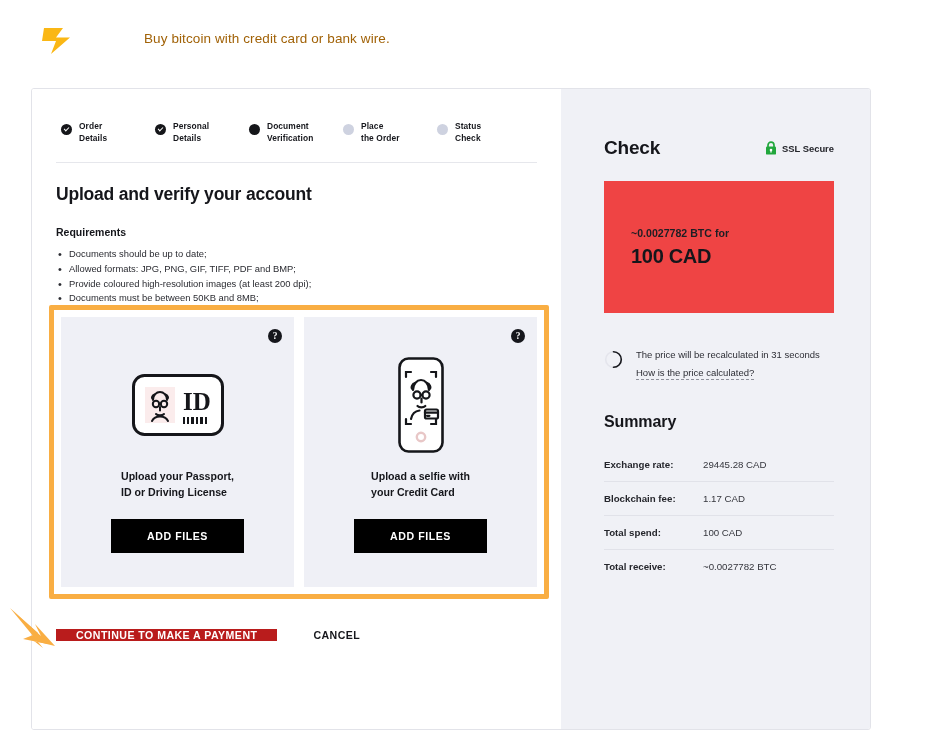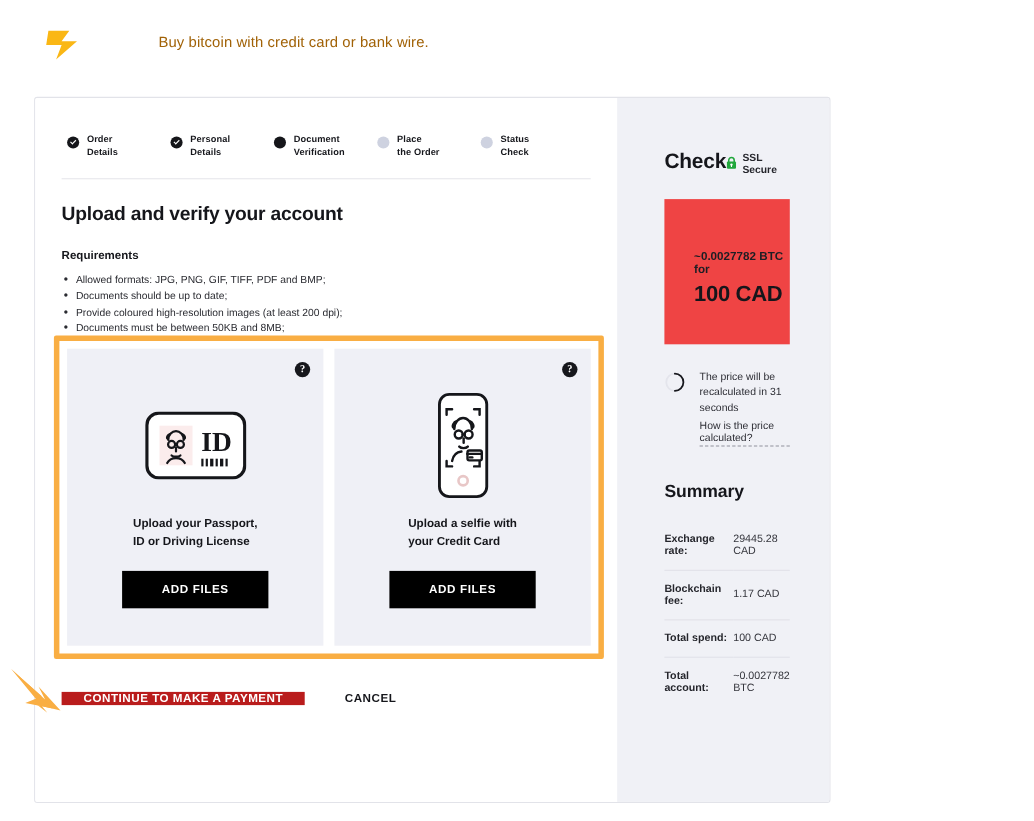--- a/index.html
+++ b/index.html
@@ -35,21 +35,21 @@
     line-height: 1.45;
     color: #a16207;
     letter-spacing: .1px;
   }
 
   
   .card {
     position: absolute;
     left: 31px;
     top: 88px;
-    width: 724px;
+    width: 840px;
     height: 642px;
     background: #ffffff;
     border: 1px solid #e2e3e9;
     border-radius: 3px;
     display: flex;
     overflow: hidden;
   }
 
   .left-pane {
     width: 529px;
@@ -284,21 +284,21 @@
     color: #1d1e24;
   }
   .price-main {
     margin-top: 6px;
     font-size: 20px;
     font-weight: bold;
     letter-spacing: -.3px;
     color: #15161b;
   }
   .recalc {
-    margin-top: 23px;
+    margin-top: 35px;
     display: flex;
     align-items: flex-start;
     gap: 13px;
   }
   .recalc-text {
     font-size: 9.5px;
     line-height: 1.5;
     color: #2d2e35;
   }
   .recalc-link {
@@ -377,22 +377,22 @@
         <span class="step-label">Status
 Check</span>
       </div>
     </div>
     <div class="stepper-rule"></div>
 
     <h1 class="page-title">Upload and verify your account</h1>
 
     <h2 class="req-title">Requirements</h2>
     <ul class="req-list">
+      <li>Documents should be up to date;</li>
       <li>Allowed formats: JPG, PNG, GIF, TIFF, PDF and BMP;</li>
-      <li>Documents should be up to date;</li>
       <li>Provide coloured high-resolution images (at least 200 dpi);</li>
       <li>Documents must be between 50KB and 8MB;</li>
     </ul>
 
     <div class="upload-highlight">
 
       <div class="upload-card">
         <div class="help-icon">?</div>
         <div class="upload-art">
           <svg width="92" height="62" viewBox="0 0 92 62">
@@ -504,21 +504,21 @@
         </tr>
         <tr>
           <td class="lbl">Blockchain fee:</td>
           <td class="val">1.17 CAD</td>
         </tr>
         <tr>
           <td class="lbl">Total spend:</td>
           <td class="val">100 CAD</td>
         </tr>
         <tr>
-          <td class="lbl">Total account:</td>
+          <td class="lbl">Total receive:</td>
           <td class="val">~0.0027782 BTC</td>
         </tr>
       </tbody>
     </table>
 
   </div>
 </div>
 
 <svg class="anno-arrow" width="56" height="46" viewBox="0 0 56 46">
   <path d="M2 2 L33 30 L27 18 L47 40 L26 35 L35 42 L2 2 Z" fill="#f9ae43"></path>

